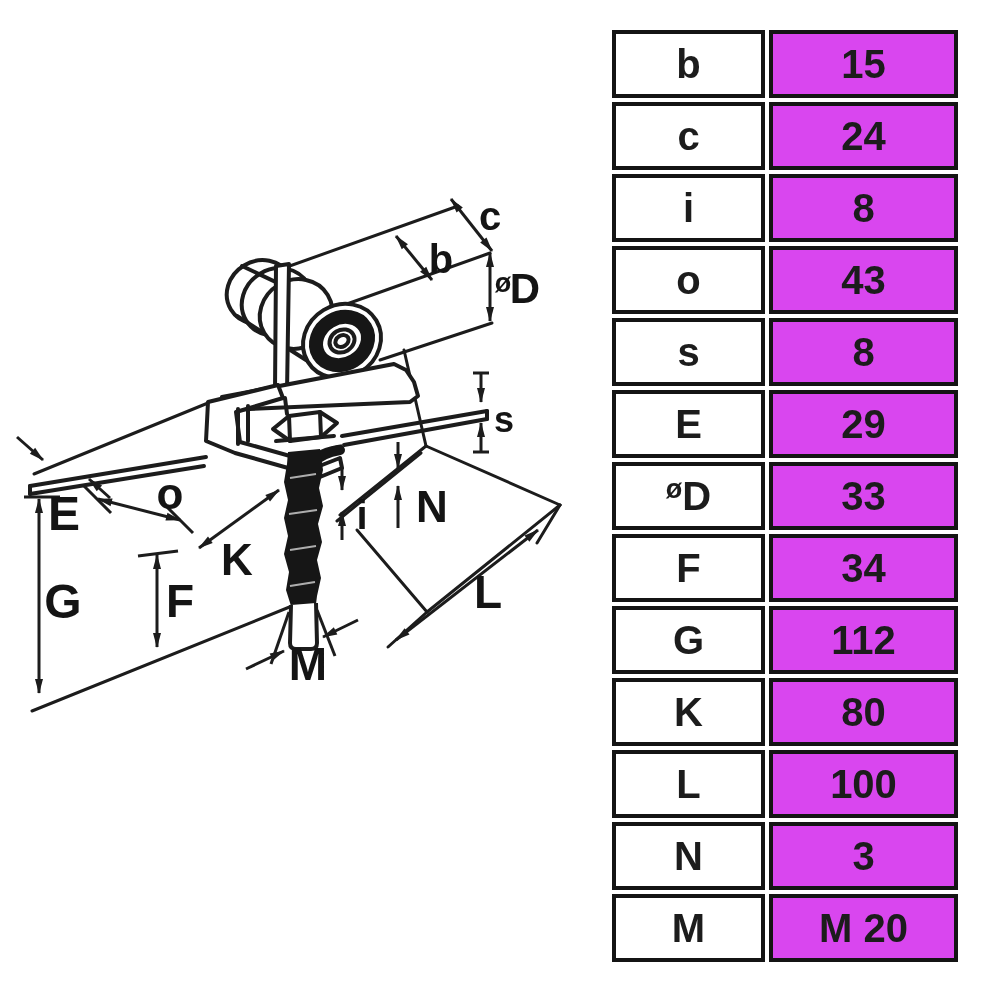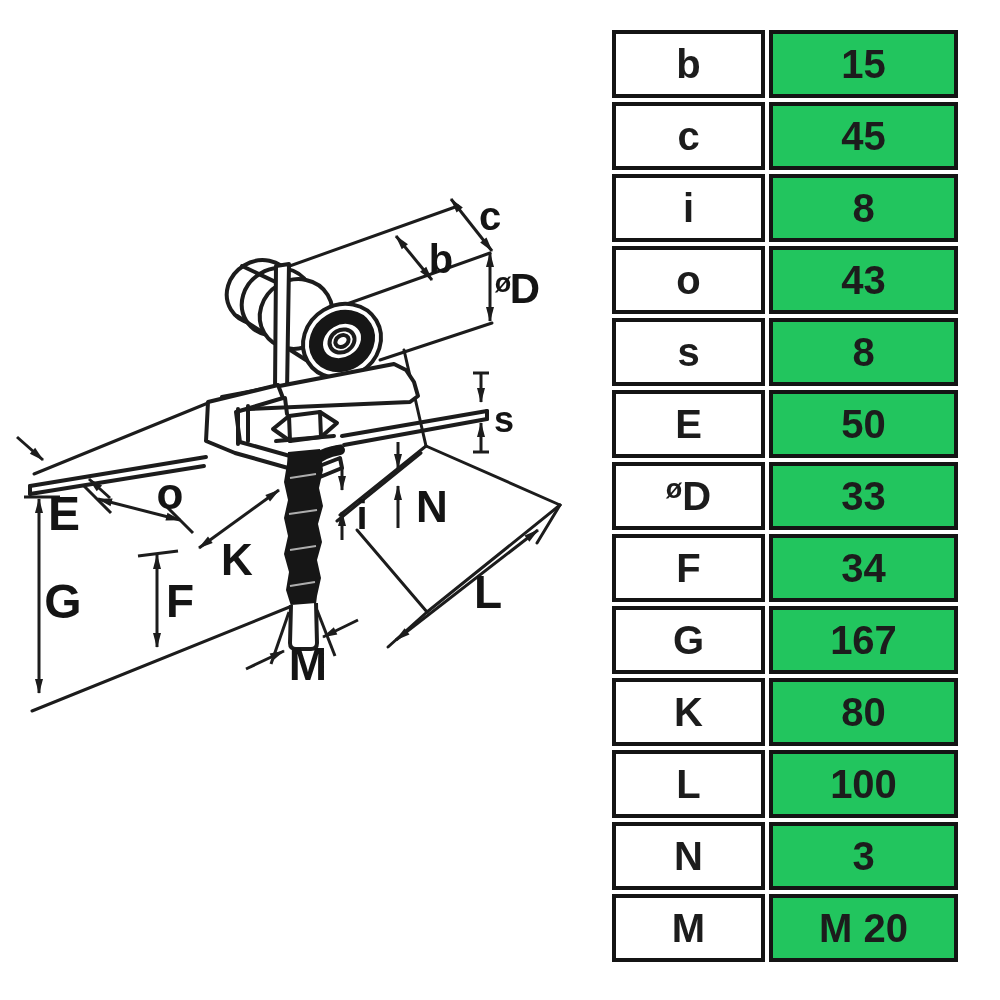--- a/index.html
+++ b/index.html
@@ -14,21 +14,21 @@
   .dim{stroke:#1c1c1c;stroke-width:3;fill:none;}
   .lbl{fill:#141414;font-weight:bold;}
 
   
   #spec{position:absolute;left:612px;top:30px;display:grid;
     grid-template-columns:153px 189px;grid-auto-rows:68px;gap:4px;}
   .cell{box-sizing:border-box;border:4px solid #141414;display:flex;
     align-items:center;justify-content:center;font-weight:bold;font-size:40px;
     color:#1c1c1c;line-height:1;}
   .cell.sym{background:#ffffff;}
-  .cell.val{background:#22c55e;}
+  .cell.val{background:#d946ef;}
   .cell .sm{font-size:27px;vertical-align:6px;position:relative;top:-7px;}
 </style>
 </head>
 <body>
 
 <div id="stage">
 
   <svg id="drawing" width="600" height="700" viewBox="10 150 600 700">
     <defs>
       <marker id="ah" markerUnits="userSpaceOnUse" markerWidth="18" markerHeight="12" refX="15" refY="5" orient="auto-start-reverse">
@@ -166,35 +166,35 @@
       <text class="lbl" x="442" y="522" font-size="44">N</text>
       <text class="lbl" x="498" y="608" font-size="46">L</text>
       <text class="lbl" x="318" y="680" font-size="46">M</text>
     </g>
   </svg>
 
   <div id="spec">
       <div class="cell sym">b</div>
       <div class="cell val">15</div>
       <div class="cell sym">c</div>
-      <div class="cell val">45</div>
+      <div class="cell val">24</div>
       <div class="cell sym">i</div>
       <div class="cell val">8</div>
       <div class="cell sym">o</div>
       <div class="cell val">43</div>
       <div class="cell sym">s</div>
       <div class="cell val">8</div>
       <div class="cell sym">E</div>
-      <div class="cell val">50</div>
+      <div class="cell val">29</div>
       <div class="cell sym"><span class="sm">ø</span>D</div>
       <div class="cell val">33</div>
       <div class="cell sym">F</div>
       <div class="cell val">34</div>
       <div class="cell sym">G</div>
-      <div class="cell val">167</div>
+      <div class="cell val">112</div>
       <div class="cell sym">K</div>
       <div class="cell val">80</div>
       <div class="cell sym">L</div>
       <div class="cell val">100</div>
       <div class="cell sym">N</div>
       <div class="cell val">3</div>
       <div class="cell sym">M</div>
       <div class="cell val">M 20</div>
     </div>
 </div>

